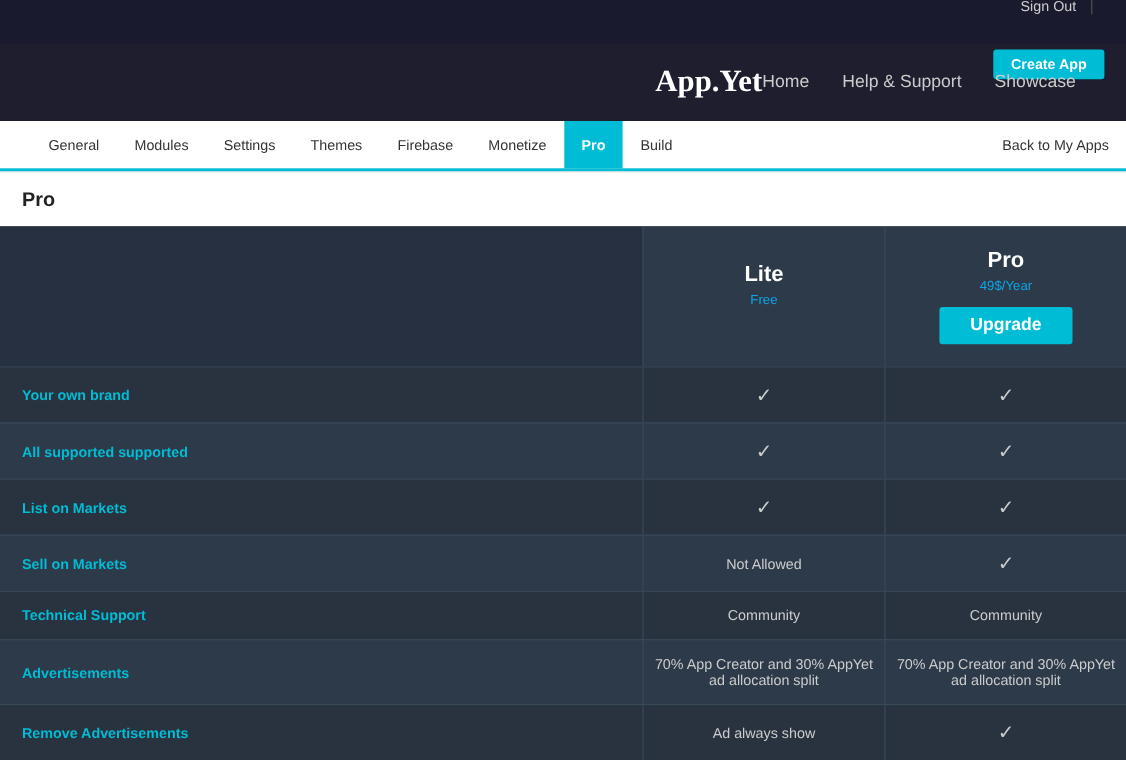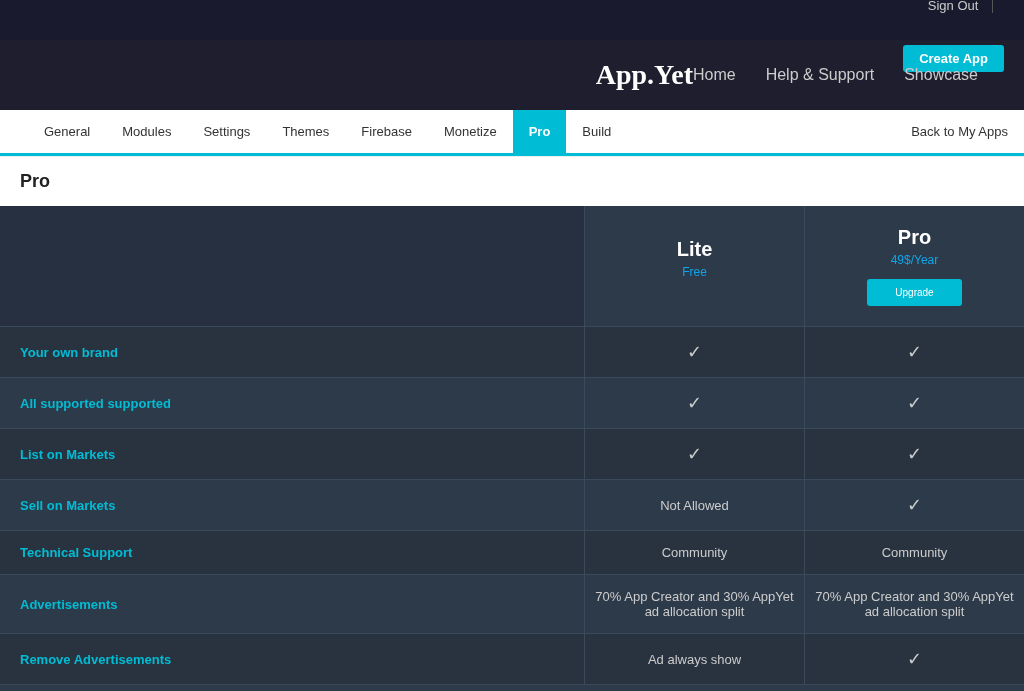--- a/index.html
+++ b/index.html
@@ -128,22 +128,22 @@
     .plan-price {
       font-size: 12px;
       color: #0ea5e9;
       margin-bottom: 12px;
     }
     .upgrade-btn {
       background: #00bcd4;
       color: white;
       border: none;
       padding: 8px 28px;
-      font-size: 10px;
-      font-weight: normal;
+      font-size: 16px;
+      font-weight: bold;
       cursor: pointer;
       border-radius: 3px;
     }
 
     
     .feature-row {
       display: grid;
       grid-template-columns: 1fr 220px 220px;
       border-top: 1px solid #3a4a5a;
     }

